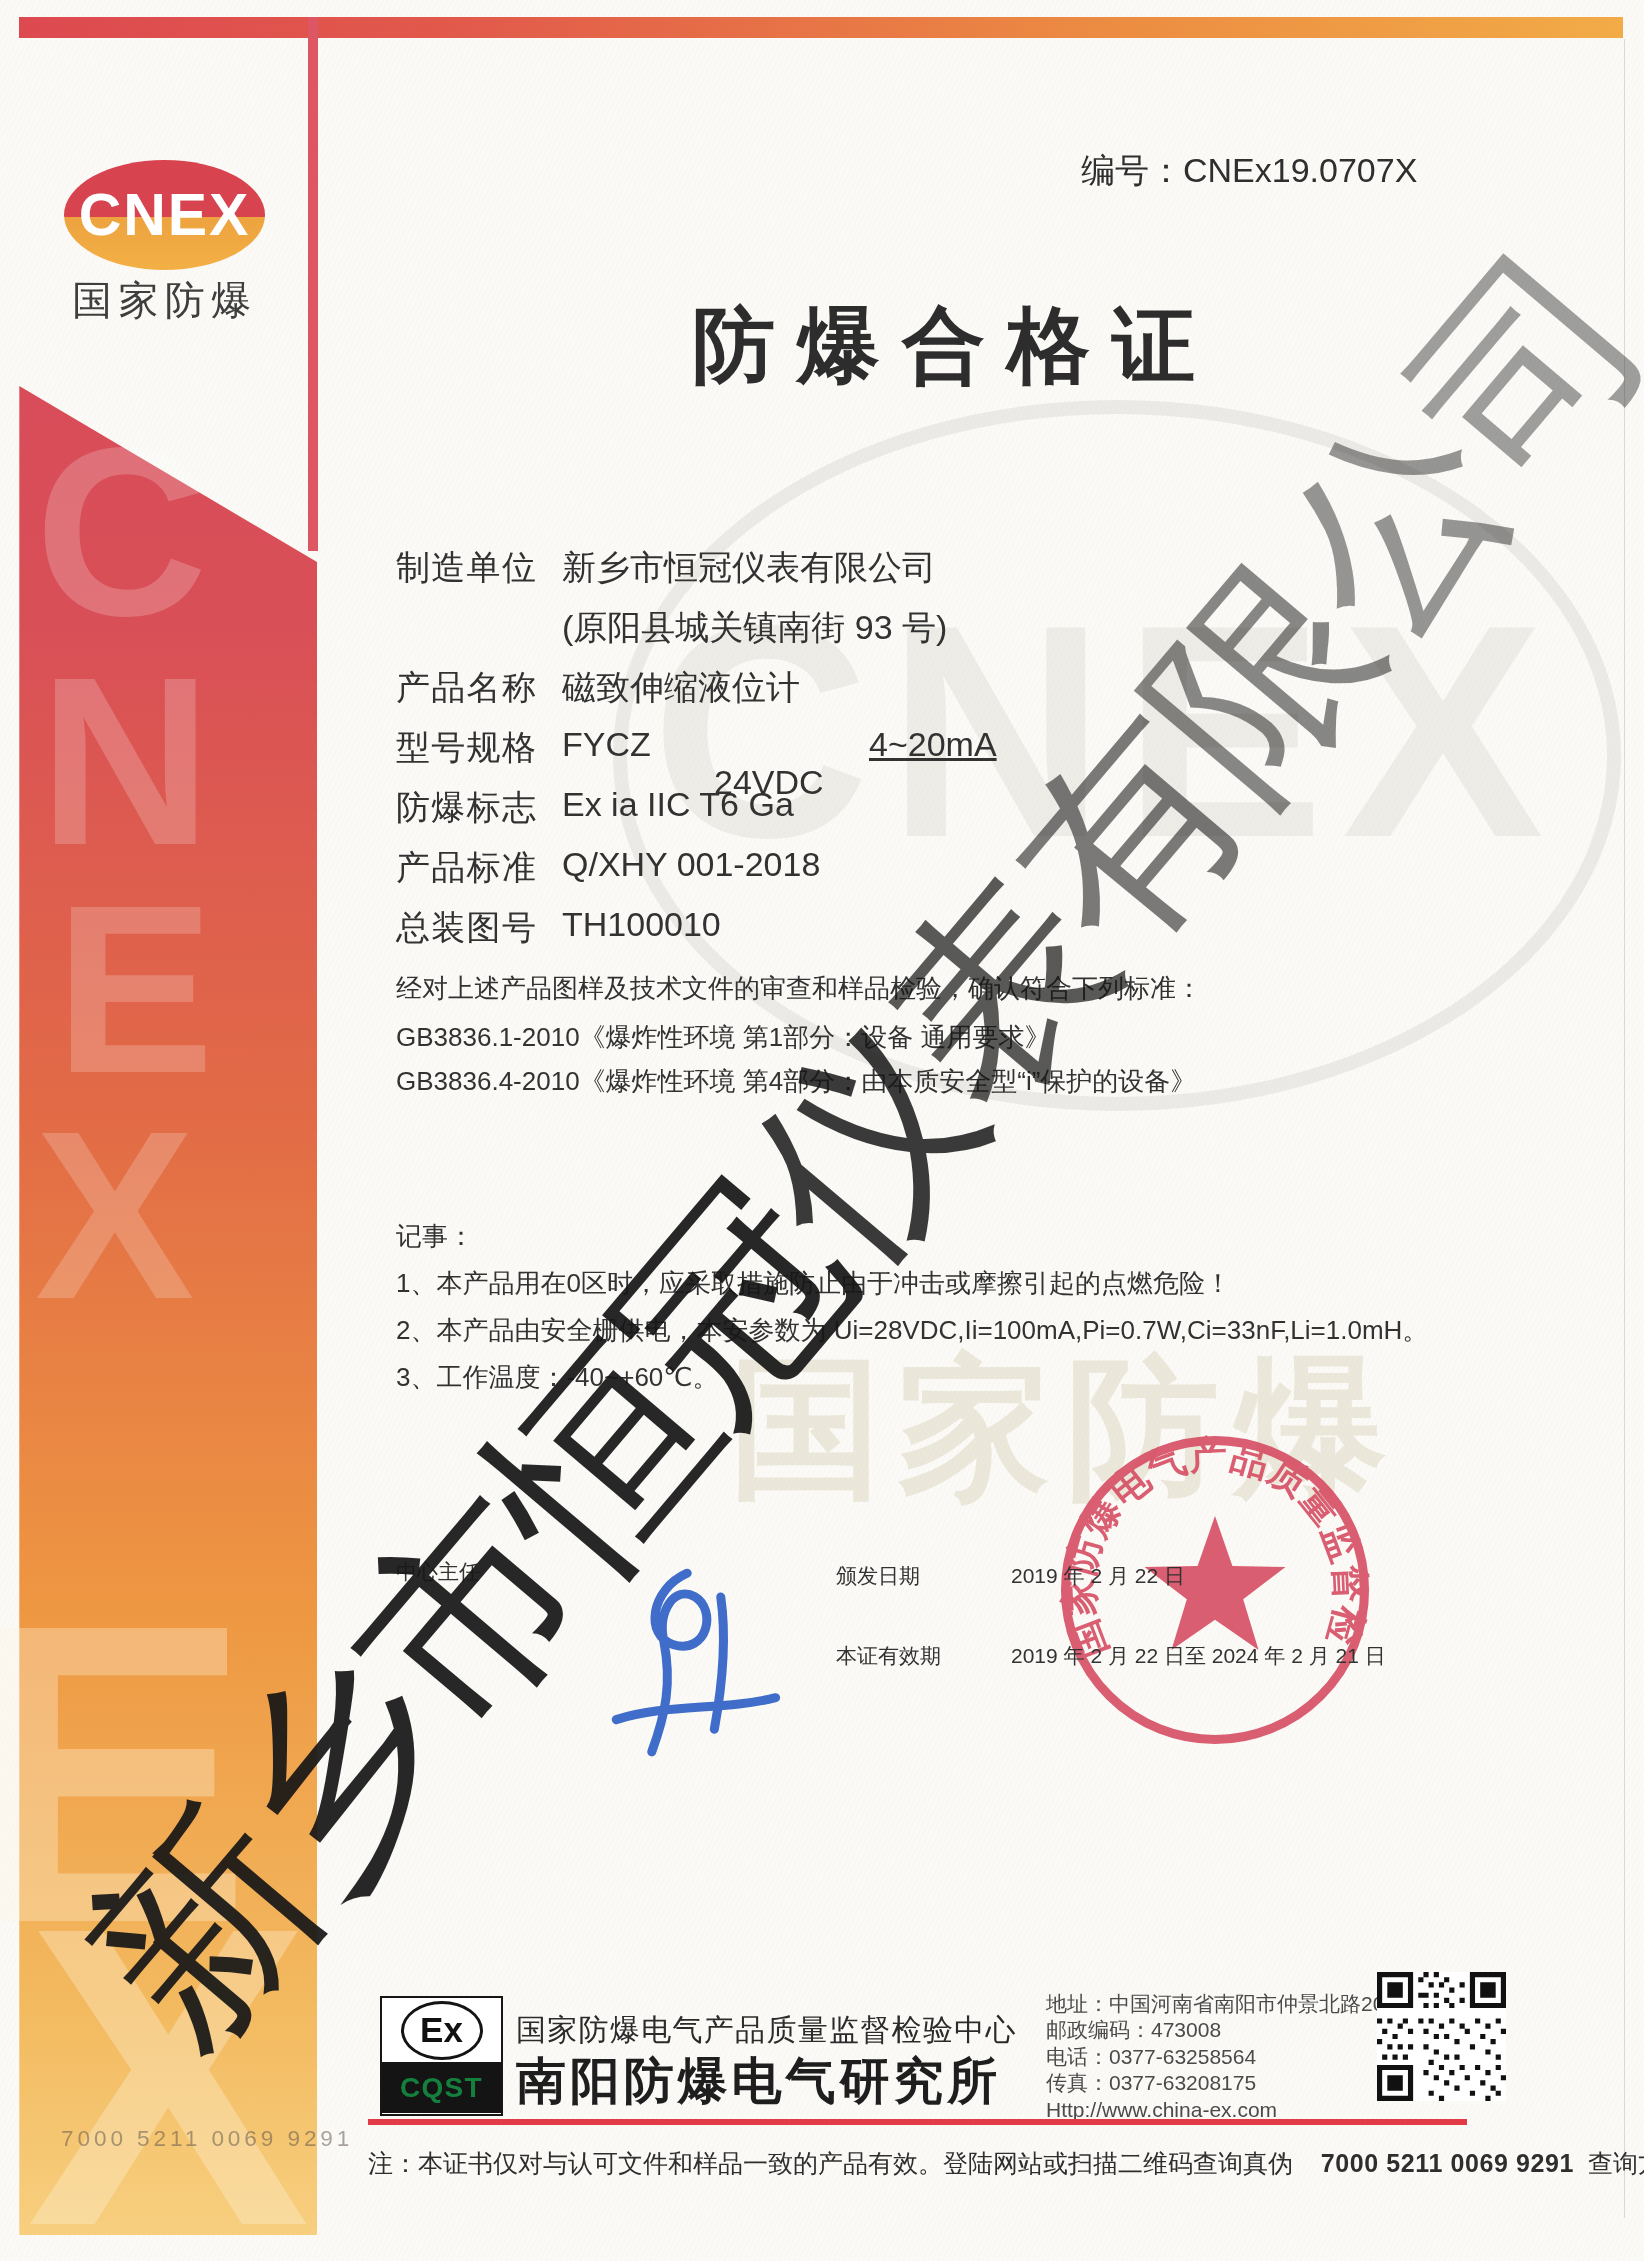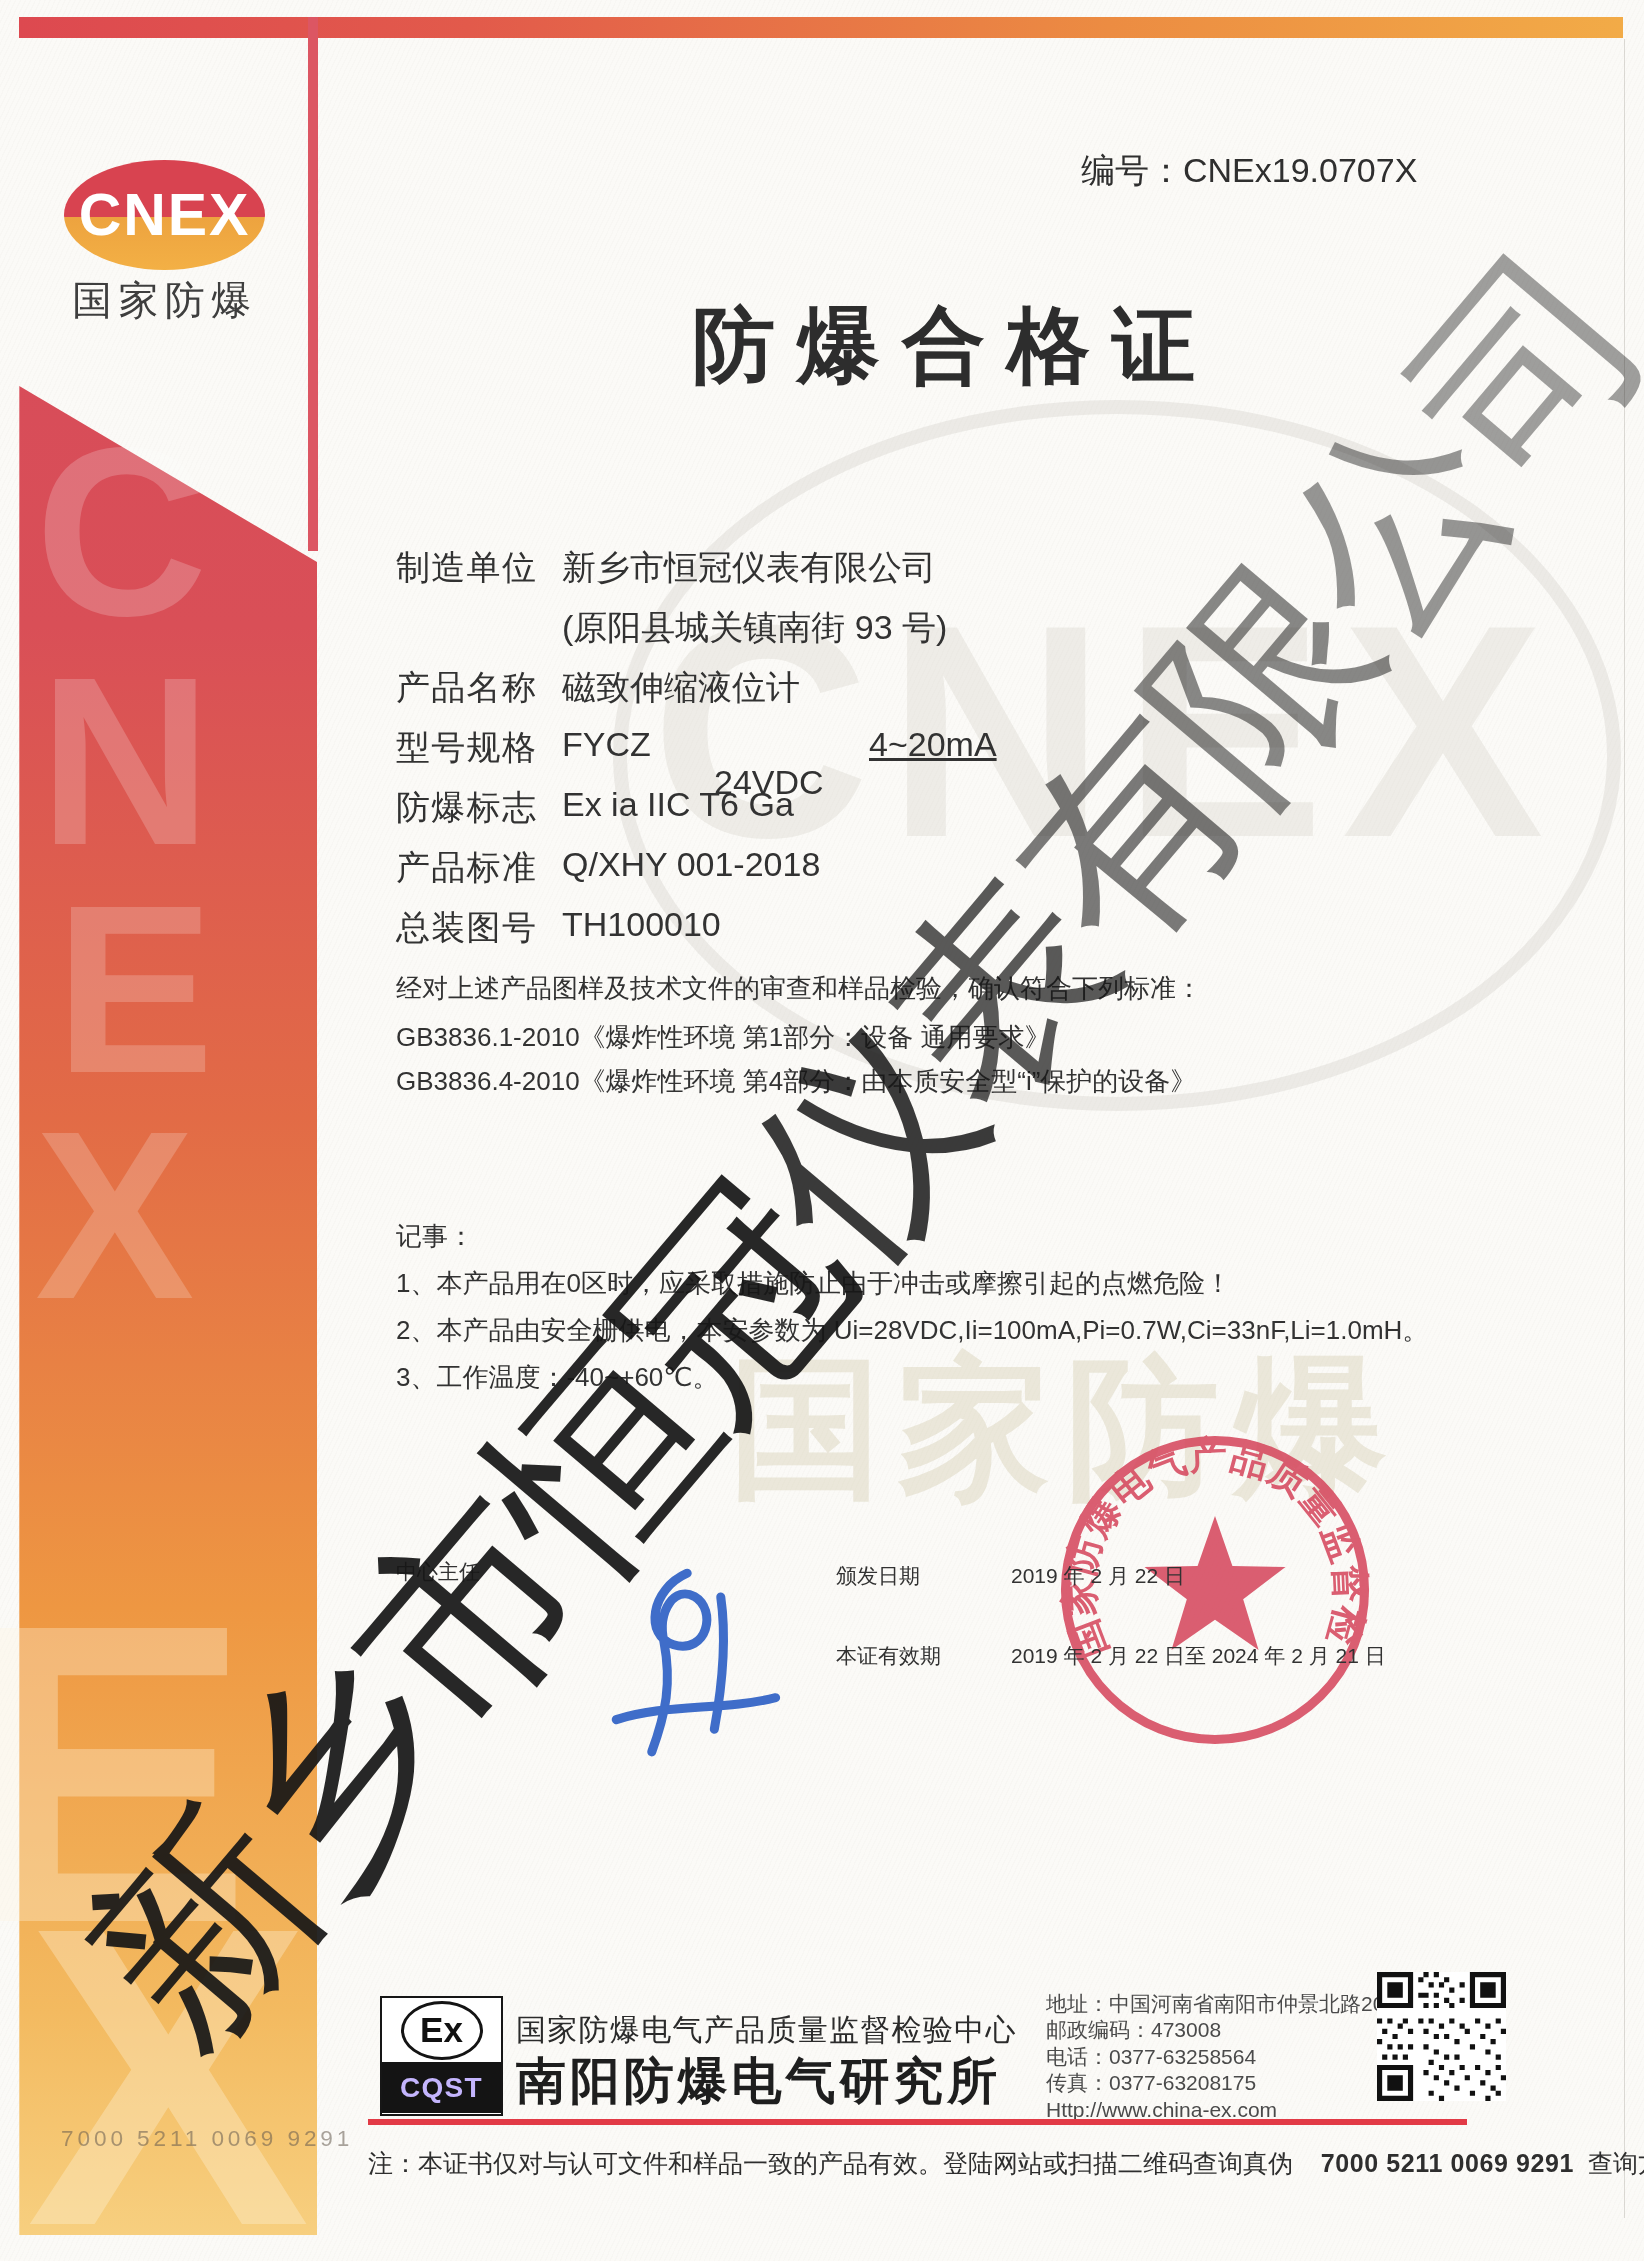--- a/index.html
+++ b/index.html
@@ -56,21 +56,21 @@
   .wm-ch{display:inline-block;}
   .wm-ch-0,.wm-ch-1,.wm-ch-2,.wm-ch-3,.wm-ch-4{opacity:0.92;}
   .wm-ch-5{opacity:0.84;} .wm-ch-6{opacity:0.70;} .wm-ch-7{opacity:0.56;}
   .wm-ch-8{opacity:0.50;} .wm-ch-9{opacity:0.44;} .wm-ch-10{opacity:0.40;}
   
   .ex-logo{left:380px;top:1996px;width:123px;height:120px;border:2.6px solid #161616;background:#fff;
     z-index:5;box-sizing:border-box;}
   .ex-top{height:64px;display:flex;align-items:center;justify-content:center;border-radius:13px;}
   .ex-oval{width:76px;height:53px;border:3.2px solid #141414;border-radius:50%;
     display:flex;align-items:center;justify-content:center;font-size:35px;font-weight:bold;color:#111;}
-  .ex-bottom{height:51px;background:#141414;color:#c4b5fd;display:flex;align-items:center;justify-content:center;
+  .ex-bottom{height:51px;background:#141414;color:#15803d;display:flex;align-items:center;justify-content:center;
     font-size:28px;font-weight:bold;letter-spacing:1.3px;}
   .center-name{left:516px;top:2010px;font-size:30px;letter-spacing:1.3px;color:#2b2b2b;z-index:5;white-space:nowrap;}
   .institute{left:516px;top:2048px;font-size:50px;font-weight:bold;letter-spacing:3.9px;color:#1e1e1e;z-index:5;white-space:nowrap;}
   .contact{left:1046px;top:1991px;font-size:21px;line-height:26.4px;color:#4a4a4a;z-index:5;white-space:nowrap;}
   .qr{left:1377px;top:1972px;z-index:5;}
   .red-rule{left:368px;top:2119px;width:1099px;height:6.4px;background:#e23a46;z-index:5;}
   .foot-note{left:368px;top:2147px;font-size:25px;color:#2e2e2e;z-index:5;white-space:nowrap;}
   .foot-note b{font-weight:bold;letter-spacing:0.6px;}
   .page-edge{left:1624px;top:39px;width:1.3px;height:2179px;background:rgba(160,155,145,0.35);z-index:2;}
 </style>

